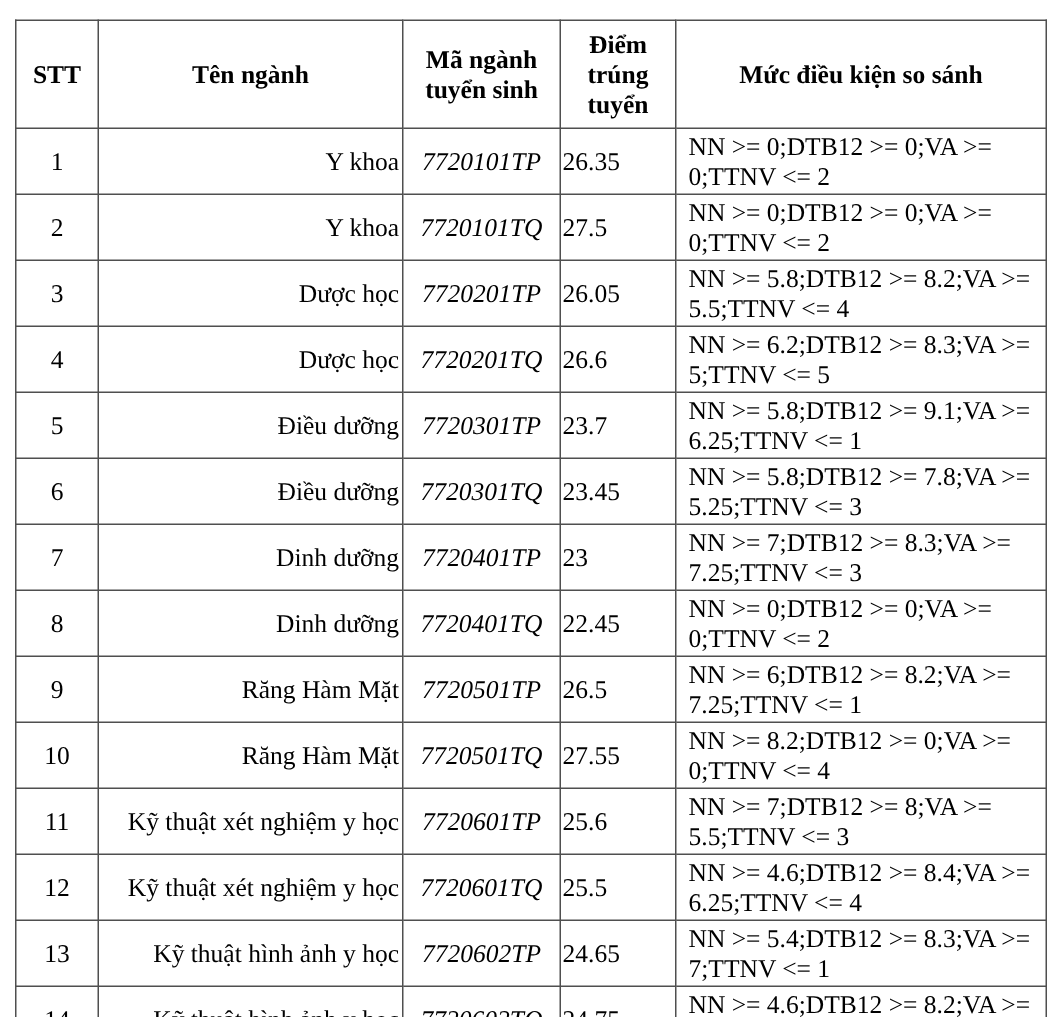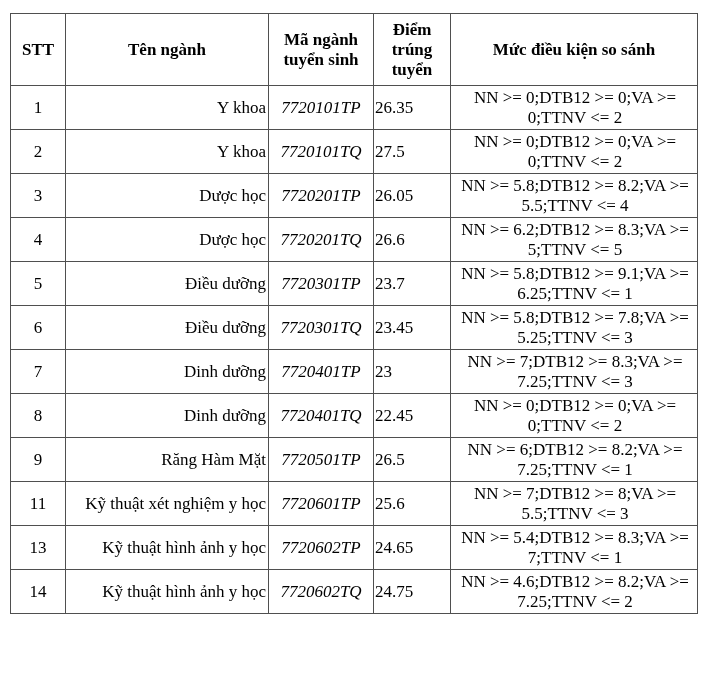--- a/index.html
+++ b/index.html
@@ -41,21 +41,21 @@
     font-size: 17px;
     vertical-align: middle;
   }
   td.c-stt   { text-align: center; }
   td.c-name  { text-align: right; padding-left: 10px; padding-right: 2px; }
   td.c-code  { text-align: center; font-style: italic; }
   td.c-score { }
   td.c-cond  {
     font-size: 16px;
     line-height: 20px;
-    text-align: center;
+    text-align: left;
     padding: 0 6px 0 8px;
   }
 </style>
 </head>
 <body>
 
 <div class="page">
   <table class="adm">
     <colgroup>
       <col class="w-stt">
@@ -131,25 +131,39 @@
       <td class="c-cond">NN &gt;= 0;DTB12 &gt;= 0;VA &gt;= 0;TTNV &lt;= 2</td>
     </tr>
         <tr>
       <td class="c-stt">9</td>
       <td class="c-name">Răng Hàm Mặt</td>
       <td class="c-code">7720501TP</td>
       <td class="c-score">26.5</td>
       <td class="c-cond">NN &gt;= 6;DTB12 &gt;= 8.2;VA &gt;= 7.25;TTNV &lt;= 1</td>
     </tr>
         <tr>
+      <td class="c-stt">10</td>
+      <td class="c-name">Răng Hàm Mặt</td>
+      <td class="c-code">7720501TQ</td>
+      <td class="c-score">27.55</td>
+      <td class="c-cond">NN &gt;= 8.2;DTB12 &gt;= 0;VA &gt;= 0;TTNV &lt;= 4</td>
+    </tr>
+        <tr>
       <td class="c-stt">11</td>
       <td class="c-name">Kỹ thuật xét nghiệm y học</td>
       <td class="c-code">7720601TP</td>
       <td class="c-score">25.6</td>
       <td class="c-cond">NN &gt;= 7;DTB12 &gt;= 8;VA &gt;= 5.5;TTNV &lt;= 3</td>
+    </tr>
+        <tr>
+      <td class="c-stt">12</td>
+      <td class="c-name">Kỹ thuật xét nghiệm y học</td>
+      <td class="c-code">7720601TQ</td>
+      <td class="c-score">25.5</td>
+      <td class="c-cond">NN &gt;= 4.6;DTB12 &gt;= 8.4;VA &gt;= 6.25;TTNV &lt;= 4</td>
     </tr>
         <tr>
       <td class="c-stt">13</td>
       <td class="c-name">Kỹ thuật hình ảnh y học</td>
       <td class="c-code">7720602TP</td>
       <td class="c-score">24.65</td>
       <td class="c-cond">NN &gt;= 5.4;DTB12 &gt;= 8.3;VA &gt;= 7;TTNV &lt;= 1</td>
     </tr>
         <tr>
       <td class="c-stt">14</td>

